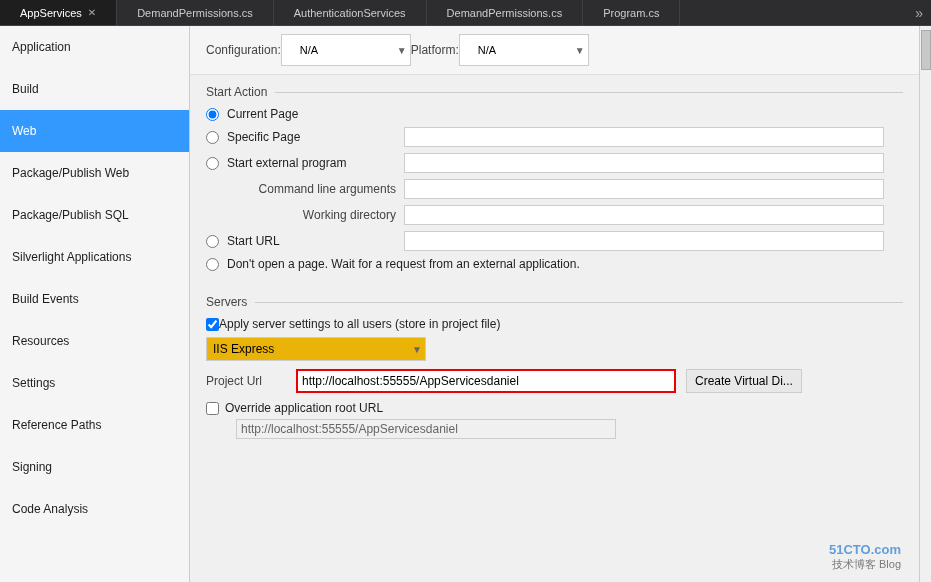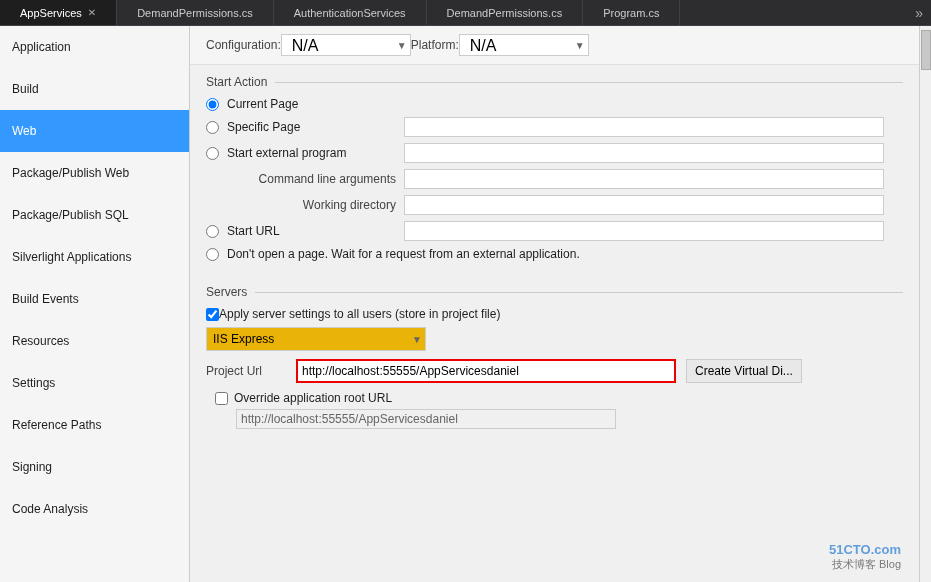--- a/index.html
+++ b/index.html
@@ -30,23 +30,23 @@
     }
     .sidebar-item.active { background: #3399ff; color: #fff; }
 
     
     .config-bar {
       display: flex; align-items: center; padding: 8px 16px; background: #f5f5f5;
       border-bottom: 1px solid #e0e0e0;
     }
     .config-label { color: #444; font-size: 12px; }
     .config-select {
-      border: 1px solid #ccc; background: #fff; padding: 2px 20px 2px 10px; font-size: 16px;
+      border: 1px solid #ccc; background: #fff; padding: 2px 20px 2px 18px; font-size: 11px;
       appearance: none; -webkit-appearance: none; position: relative; cursor: pointer;
-      width: 130px; height: 22px;
+      width: 130px; height: 32px;
     }
     .select-wrapper { position: relative; display: inline-block; }
     .select-arrow {
       position: absolute; right: 4px; top: 50%; transform: translateY(-50%);
       font-size: 10px; color: #666; pointer-events: none;
     }
 
     
     .section { padding: 10px 16px; }
     .section-title {
@@ -82,21 +82,21 @@
     .project-url-row { display: flex; align-items: center; margin: 8px 0; gap: 10px; }
     .project-url-label { width: 80px; color: #444; }
     .project-url-input {
       flex: 1; max-width: 380px; height: 24px; border: 2px solid #e00; background: #fff;
       padding: 1px 4px; font-size: 12px;
     }
     .create-btn {
       border: 1px solid #ccc; background: #e8e8e8; padding: 3px 8px; font-size: 12px;
       cursor: pointer; height: 24px; white-space: nowrap;
     }
-    .override-row { display: flex; align-items: center; gap: 6px; margin: 4px 9px; }
+    .override-row { display: flex; align-items: center; gap: 6px; margin: 4px 0; }
     .override-input {
       margin-left: 30px; display: block; width: 380px; height: 20px; border: 1px solid #ccc;
       background: #f0f0f0; padding: 1px 4px; font-size: 12px; color: #666; margin-top: 4px;
     }
 
     
     .scroll-track {
       width: 12px; background: #f0f0f0; border-left: 1px solid #ccc; display: flex;
       flex-direction: column; align-items: center;
     }

